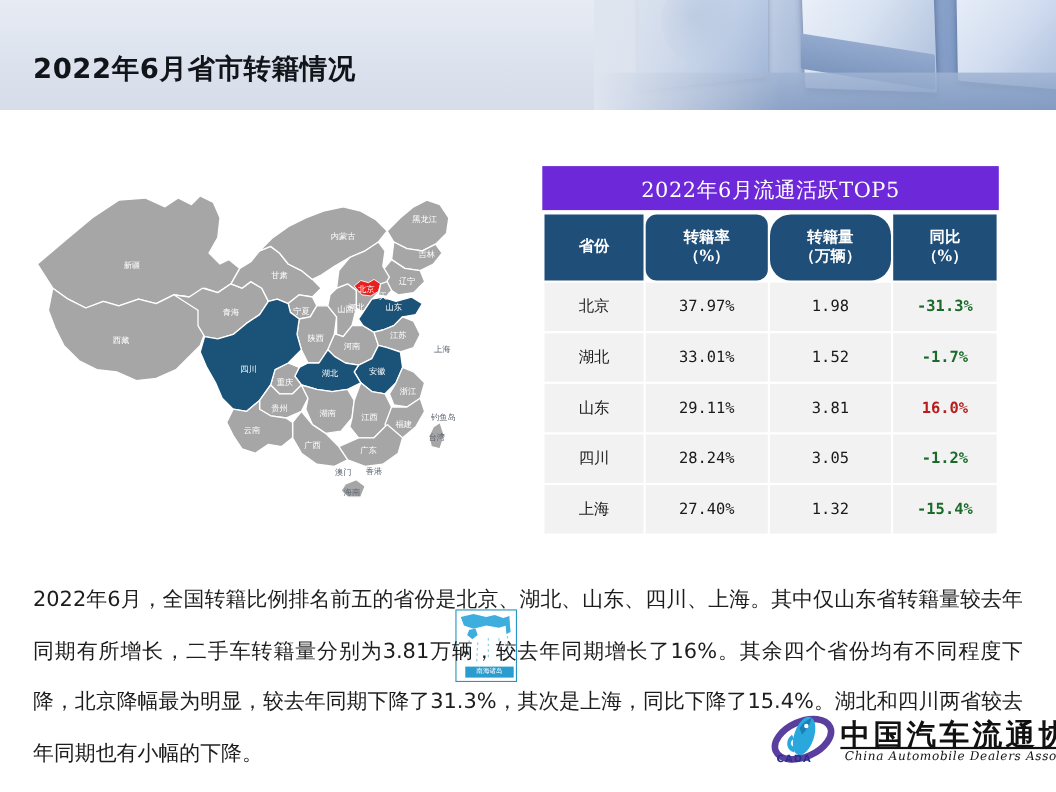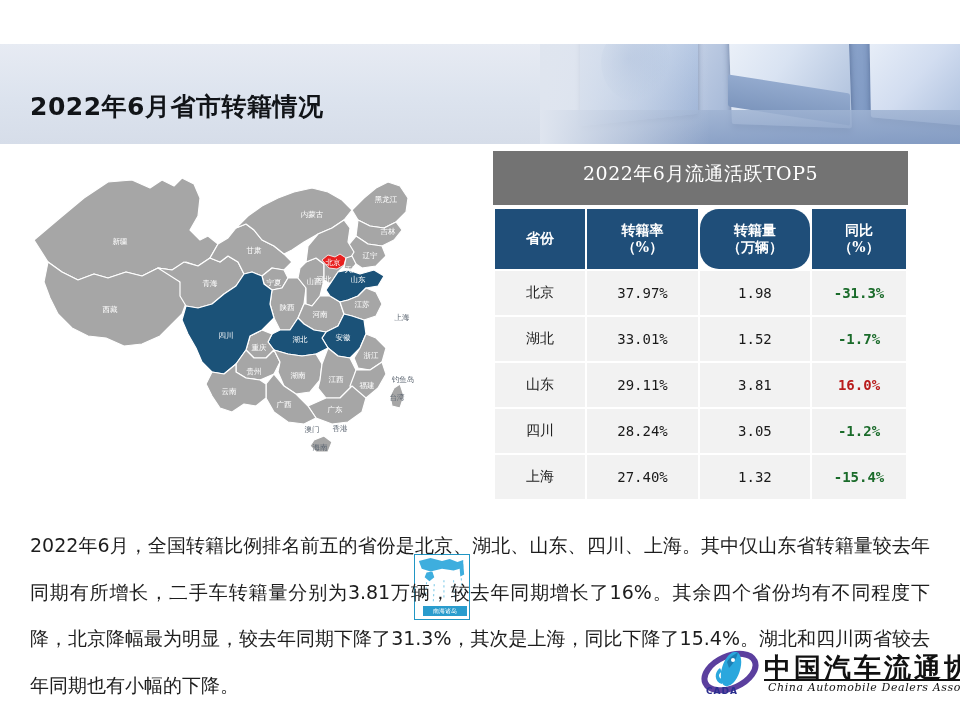--- a/index.html
+++ b/index.html
@@ -8,21 +8,20 @@
     font-family:"DejaVu Sans","Liberation Sans",sans-serif;
     -webkit-font-smoothing:antialiased;
   }
   .slide{position:relative;width:960px;height:720px;background:#fff;}
 
   
   .header{
     position:absolute;left:0;top:0;width:960px;height:100px;
     background:linear-gradient(180deg,#e7ebf3 0%,#dce3ee 55%,#d6dde9 100%);
     overflow:hidden;
-    margin-top:44px;
   }
   .header-art{
     position:absolute;right:0;top:0;width:420px;height:100px;
     background:linear-gradient(115deg,#e3e9f3 0%,#c8d4e8 30%,#8ea6cc 60%,#6f8cbb 100%);
   }
   .cube{position:absolute;border-radius:2px;}
   .cube.c1{
     left:40px;top:-42px;width:118px;height:118px;
     background:linear-gradient(150deg,#cfdcee 0%,#b7c9e4 55%,#9db3d6 100%);
     box-shadow:0 3px 5px rgba(40,60,100,.45);
@@ -79,43 +78,43 @@
     border:1px solid #2196c4;background:#ffffff;box-sizing:border-box;
   }
   .inset-label{
     position:absolute;left:8px;bottom:3px;width:44px;height:10px;
     background:#2a9ccd;color:#fff;font-size:6px;line-height:10px;text-align:center;
   }
 
   
   .table-wrap{position:absolute;left:493px;top:151px;width:415px;}
   .tbl-title{
-    height:54px;line-height:44px;text-align:center;
-    background:#737373;color:#ffffff;font-size:19px;
+    height:40px;line-height:44px;text-align:center;
+    background:#6d28d9;color:#ffffff;font-size:19px;
     font-family:"DejaVu Serif","Liberation Serif",serif;
     letter-spacing:.5px;
   }
   .tbl{width:100%;border-collapse:separate;border-spacing:2px 2px;margin-top:2px;}
   .tbl th{
     background:#1f4e79;color:#ffffff;font-size:14px;font-weight:bold;
     font-family:"DejaVu Serif","Liberation Serif",serif;
     height:60px;text-align:center;line-height:1.25;padding:0;
   }
   .tbl td{
     background:#f2f2f2;height:44px;text-align:center;
     font-size:14px;color:#1a1a1a;padding:0;
     font-family:"DejaVu Sans Mono","Liberation Mono",monospace;
   }
   .tbl td.prov{
     font-family:"DejaVu Sans","Liberation Sans",sans-serif;font-size:14px;
   }
   .tbl td.yoy-down{color:#1a6b2a;font-weight:bold;}
   .tbl td.yoy-up{color:#b91c1c;font-weight:bold;}
   .c-prov{width:92px;}
-  .c-rate{width:112px;}
+  .c-rate{width:112px;border-radius:10px;}
   .c-vol{width:112px;border-radius:19px;}
   .c-yoy{width:95px;}
 
   
   .para{
     position:absolute;left:30px;top:522px;width:900px;
     font-size:19px;color:#1d1d1d;line-height:2.45;
     text-align:justify;
     font-family:"DejaVu Sans","Liberation Sans",sans-serif;
   }

